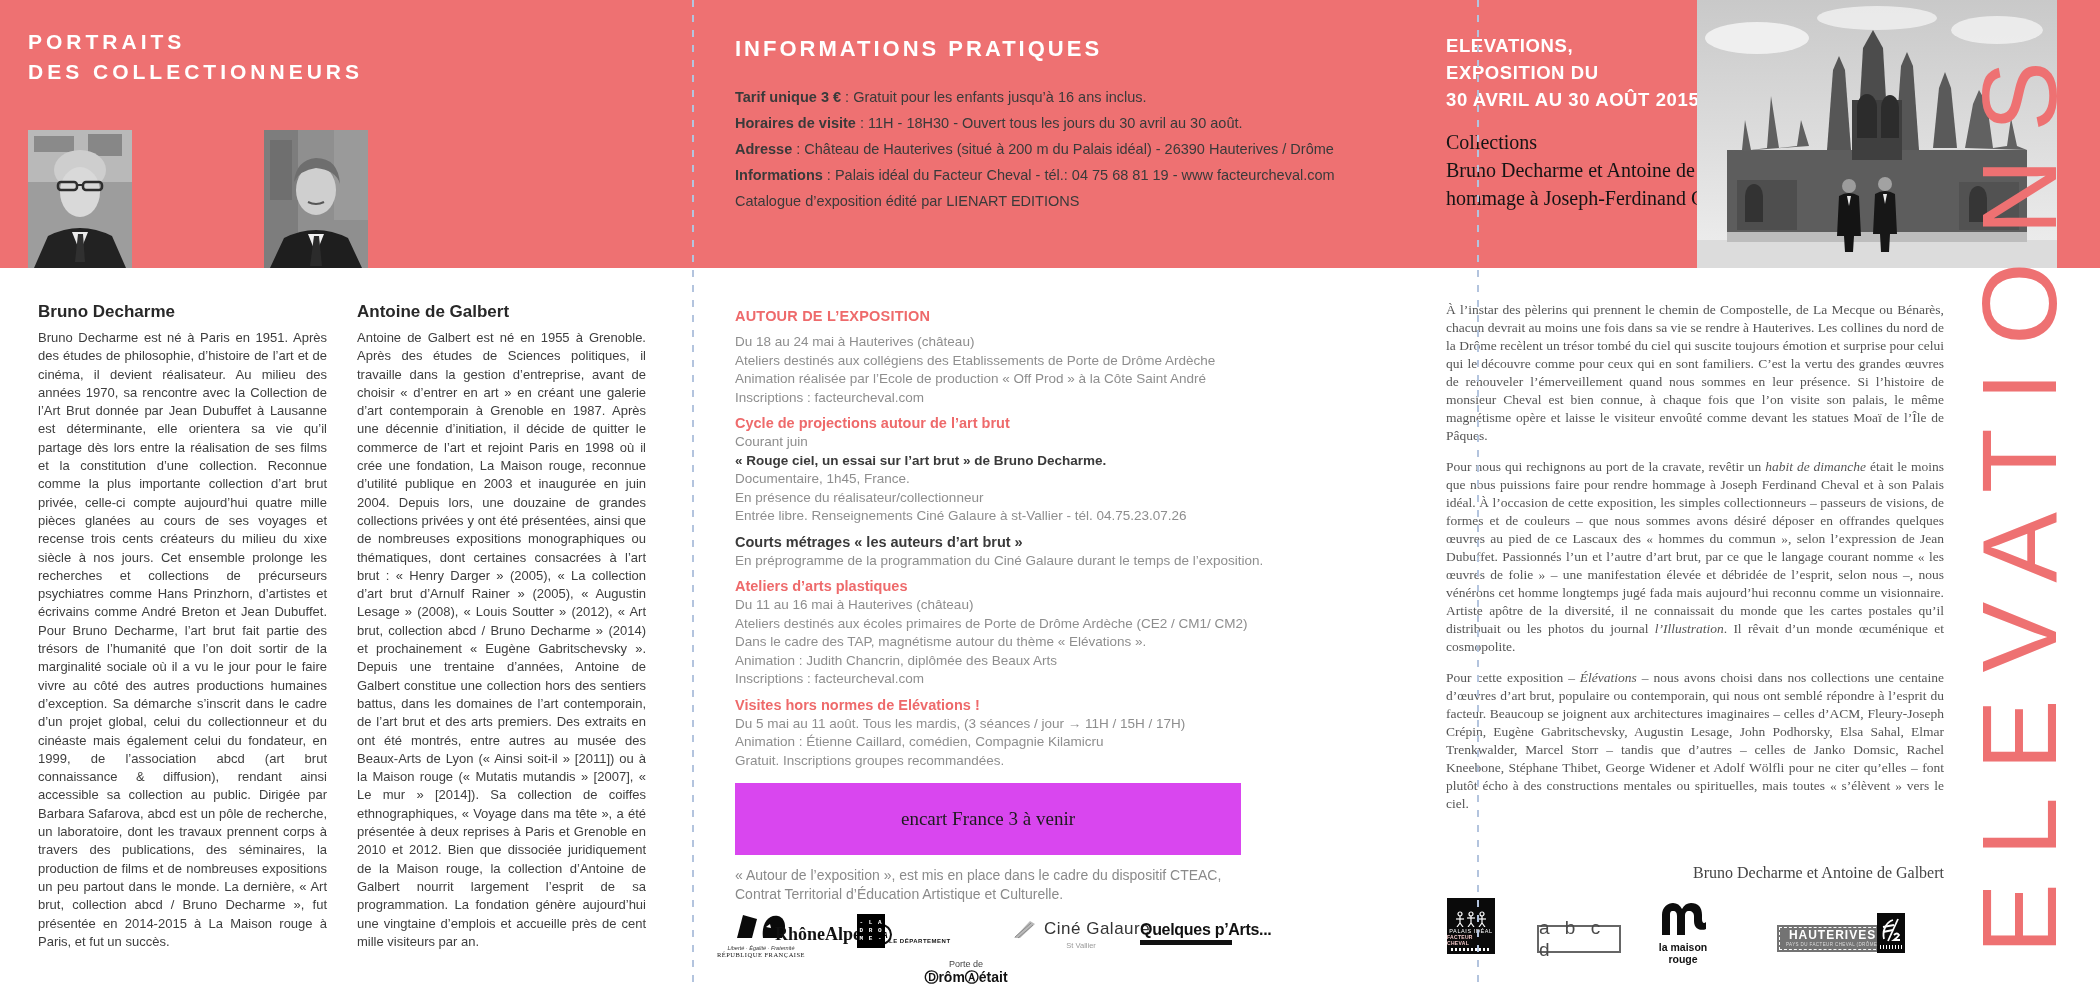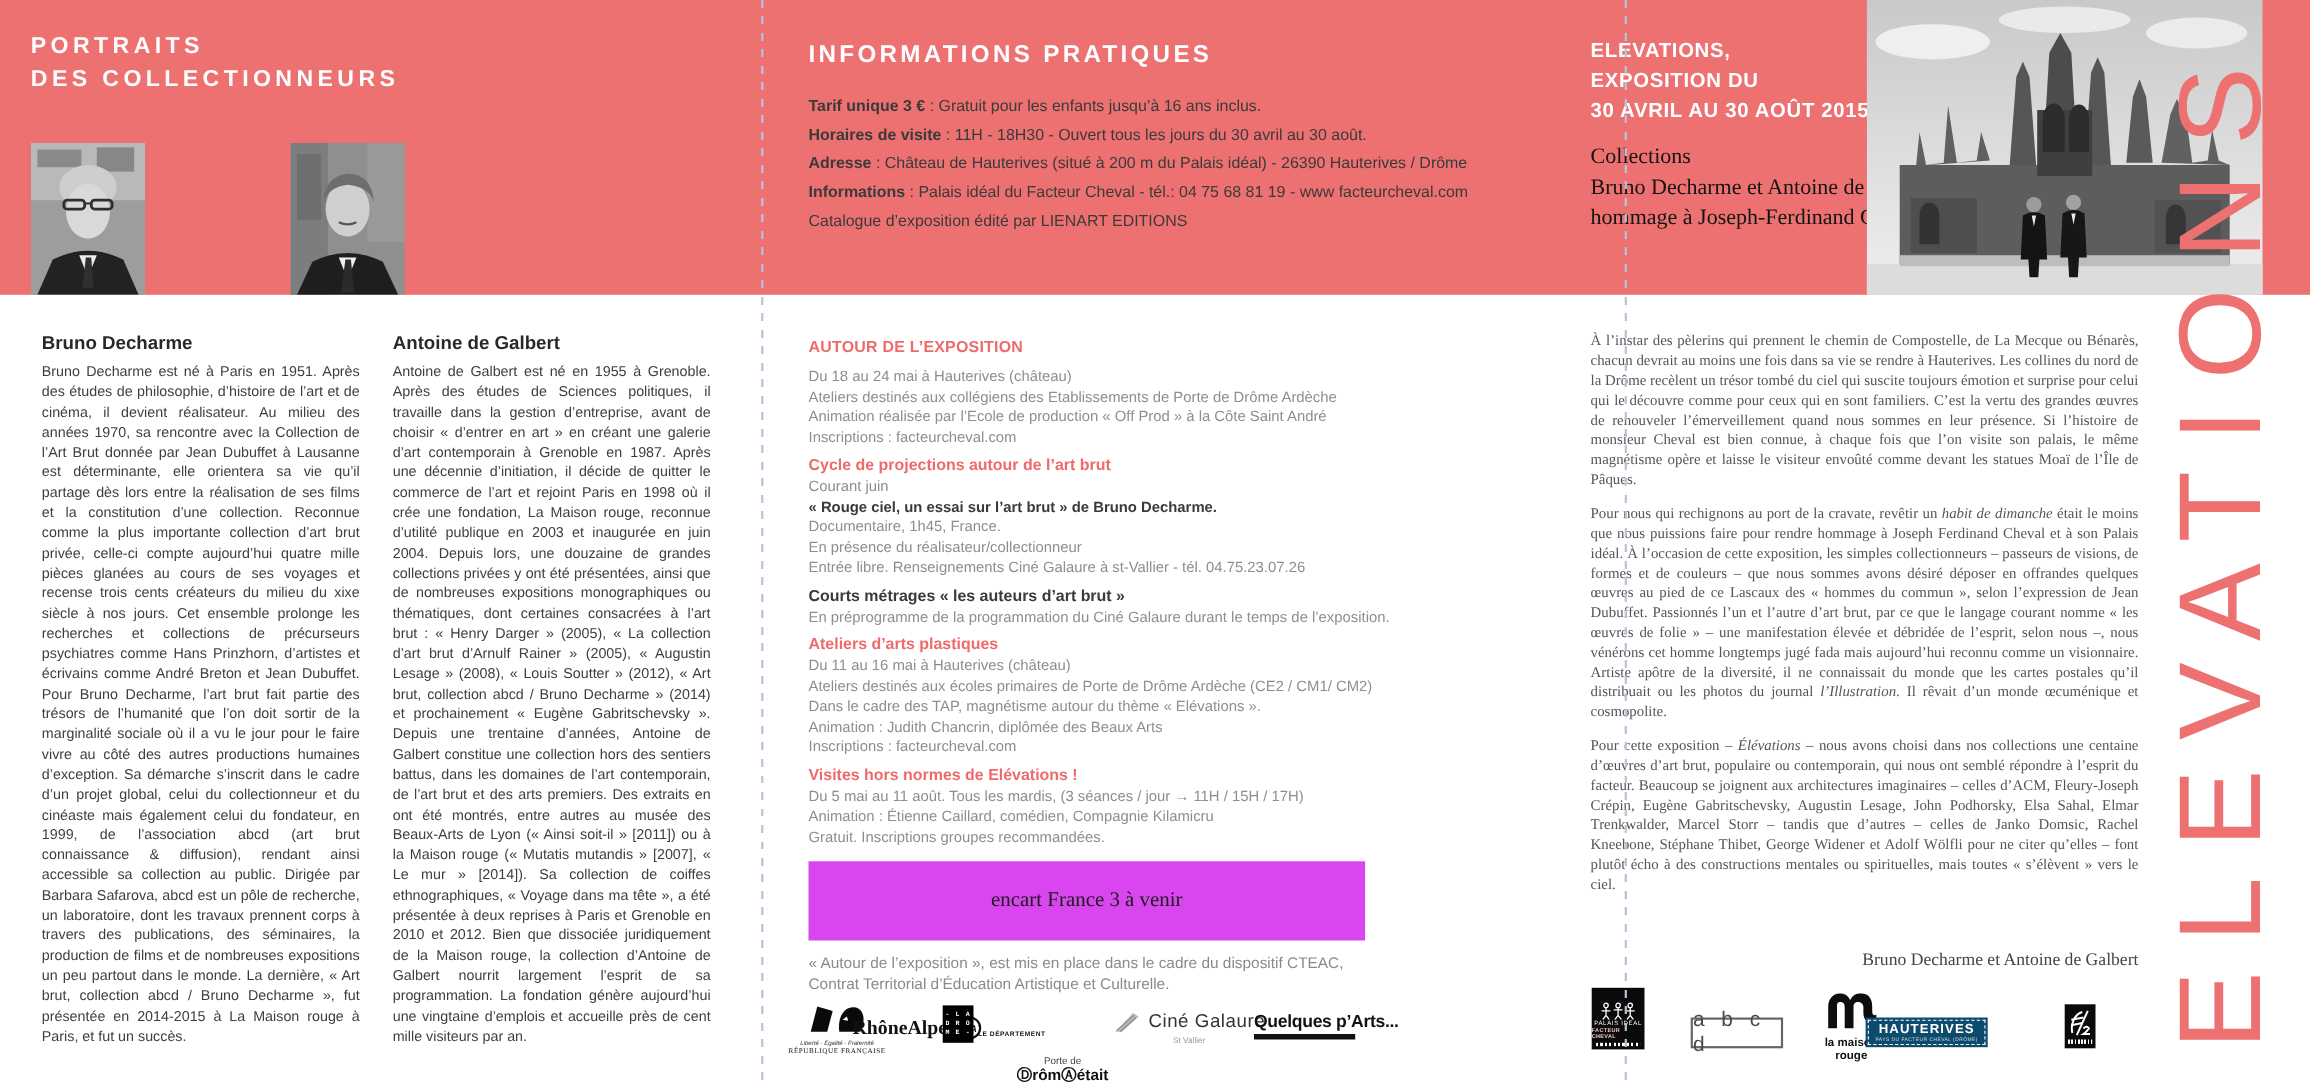--- a/index.html
+++ b/index.html
@@ -84,21 +84,21 @@
   .palais{left:1447px;top:898px;width:48px;height:56px;background:#0a0a0a;color:#fff;
           display:flex;flex-direction:column;align-items:center;justify-content:flex-end;padding-bottom:3px}
   .palais .pl1{font-size:5.5px;letter-spacing:.6px;margin-top:1px}
   .palais .pl2{font-size:5px;font-weight:bold;letter-spacing:.3px;color:#f3c8c8}
   .palais .dots{margin-top:2px;width:40px;height:3px;
         background-image:repeating-linear-gradient(to right,#fff 0 2px,rgba(0,0,0,0) 2px 4px)}
   .abcd{left:1537px;top:925px;width:84px;height:28px;border:2px solid #666;color:#4a4a4a;
         font-size:19px;letter-spacing:5px;display:flex;align-items:center;justify-content:center}
   .mrouge{left:1650px;top:903px;width:66px;text-align:center}
   .mrouge .mtxt{font-size:10.5px;font-weight:bold;color:#111;margin-top:2px}
-  .hauter{left:1696px;top:925px;background:#0c4a6e;padding:2px}
+  .hauter{left:1777px;top:925px;background:#737373;padding:2px}
   .hauter .hin{border:1px dashed #fff;padding:1px 6px 2px;text-align:center}
   .hauter .hl1{font-size:12px;font-weight:bold;color:#fff;letter-spacing:1px;line-height:13px}
   .hauter .hl2{font-size:4.5px;color:#ddd;letter-spacing:.4px}
   .caisse{left:1877px;top:913px;width:28px;height:40px;background:#0a0a0a;display:flex;
           flex-direction:column;align-items:center;justify-content:center;gap:2px}
   .caisse .cbar{width:22px;height:4px;background-image:repeating-linear-gradient(to right,#fff 0 1.5px,rgba(0,0,0,0) 1.5px 3px)}
 
   
   .vword{position:absolute;left:1962px;top:988px;width:988px;height:118px;line-height:114px;
          transform-origin:0 0;transform:rotate(-90deg);text-align:center;white-space:nowrap;

